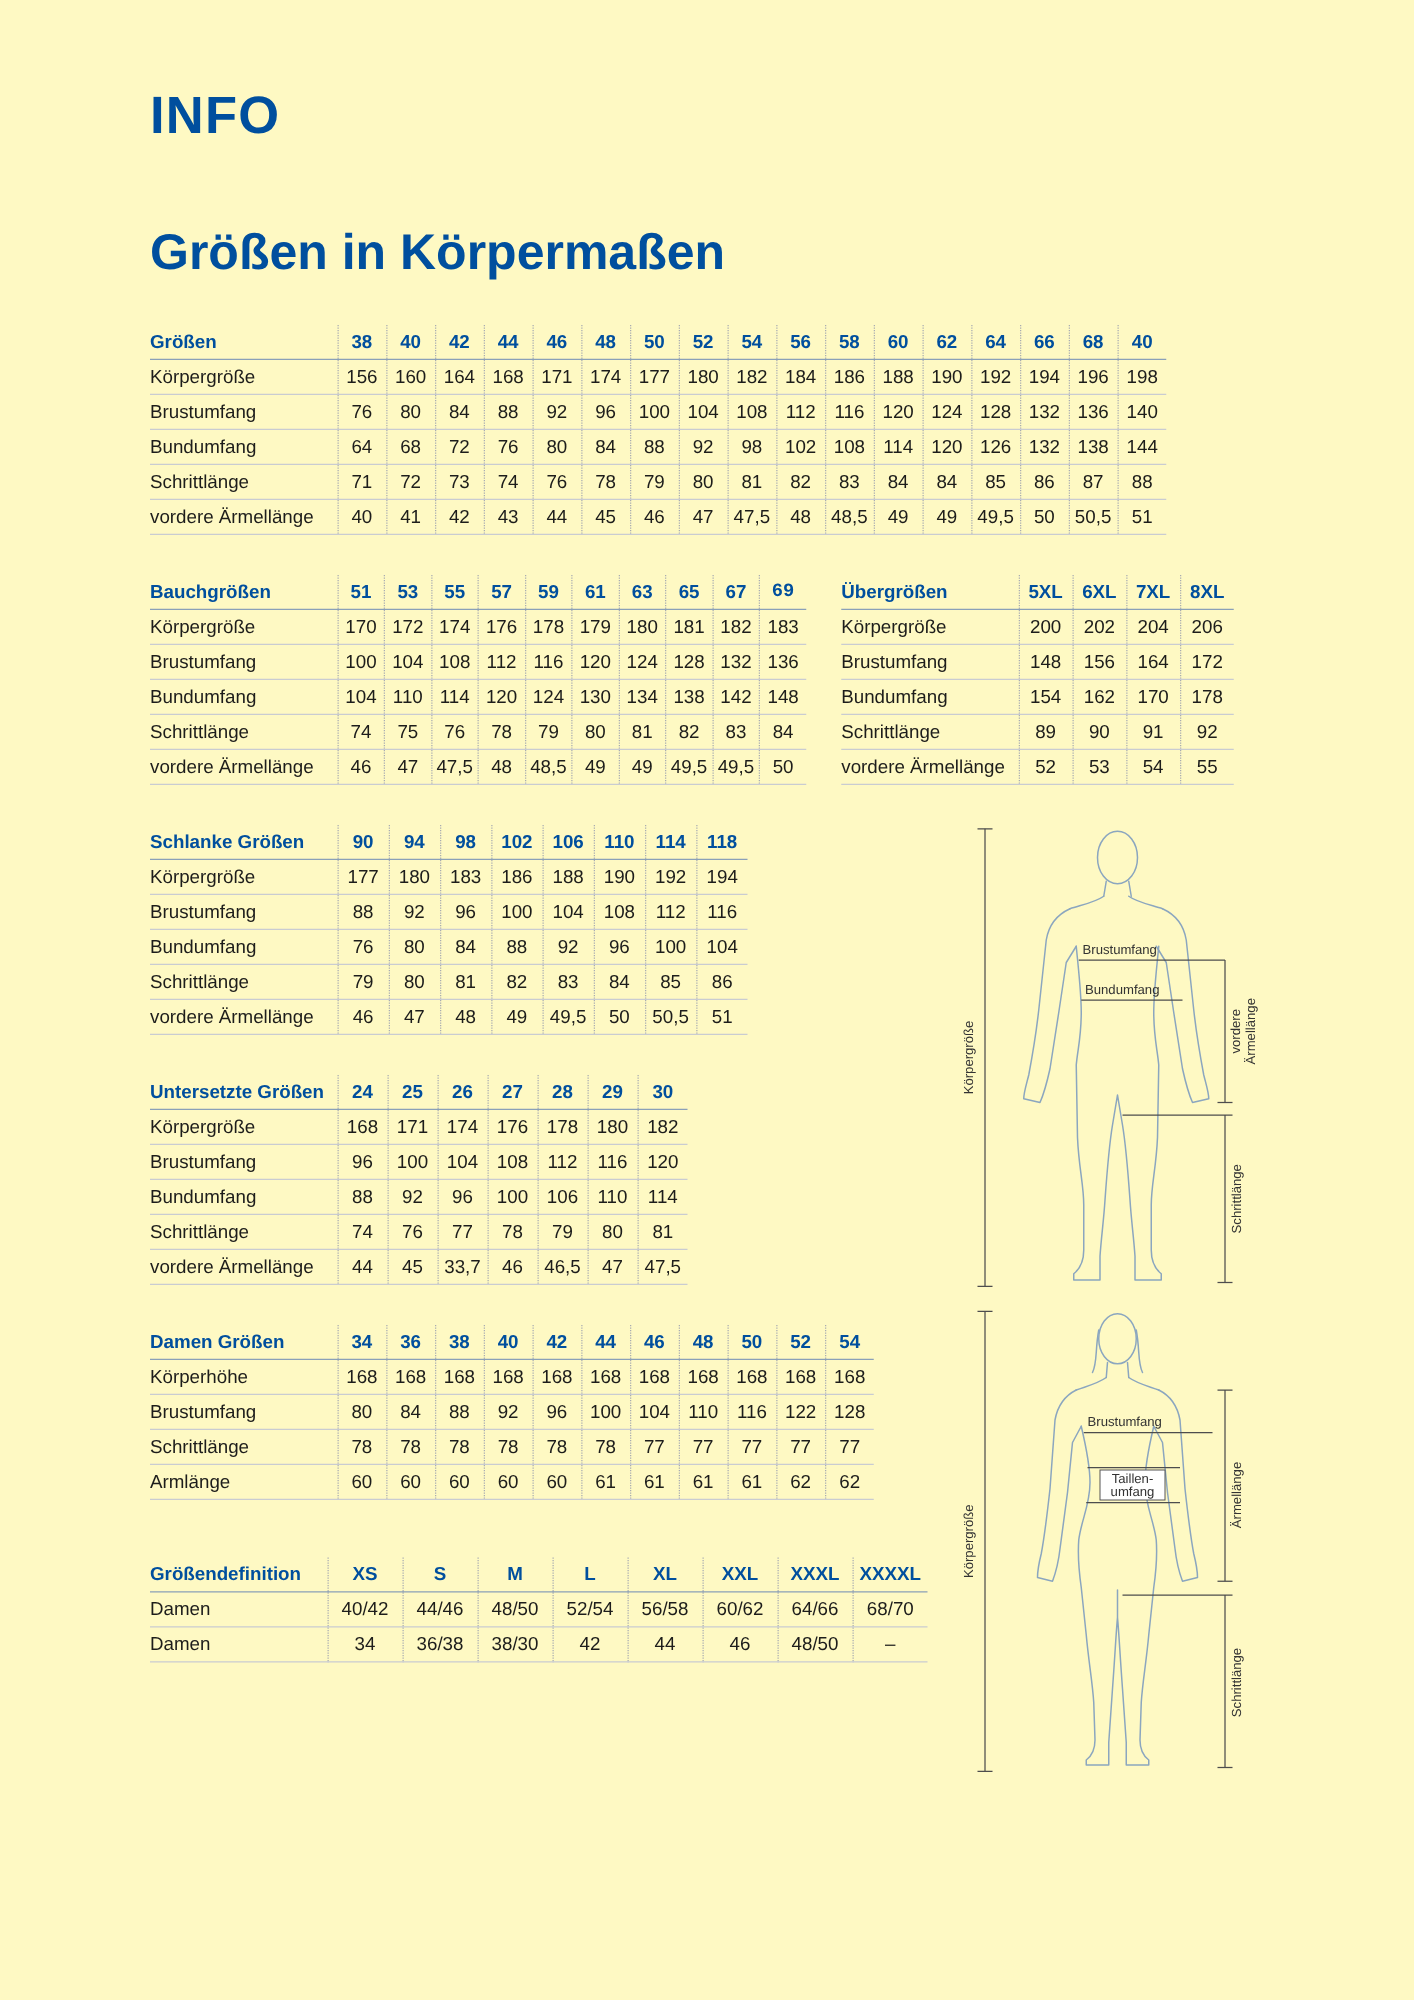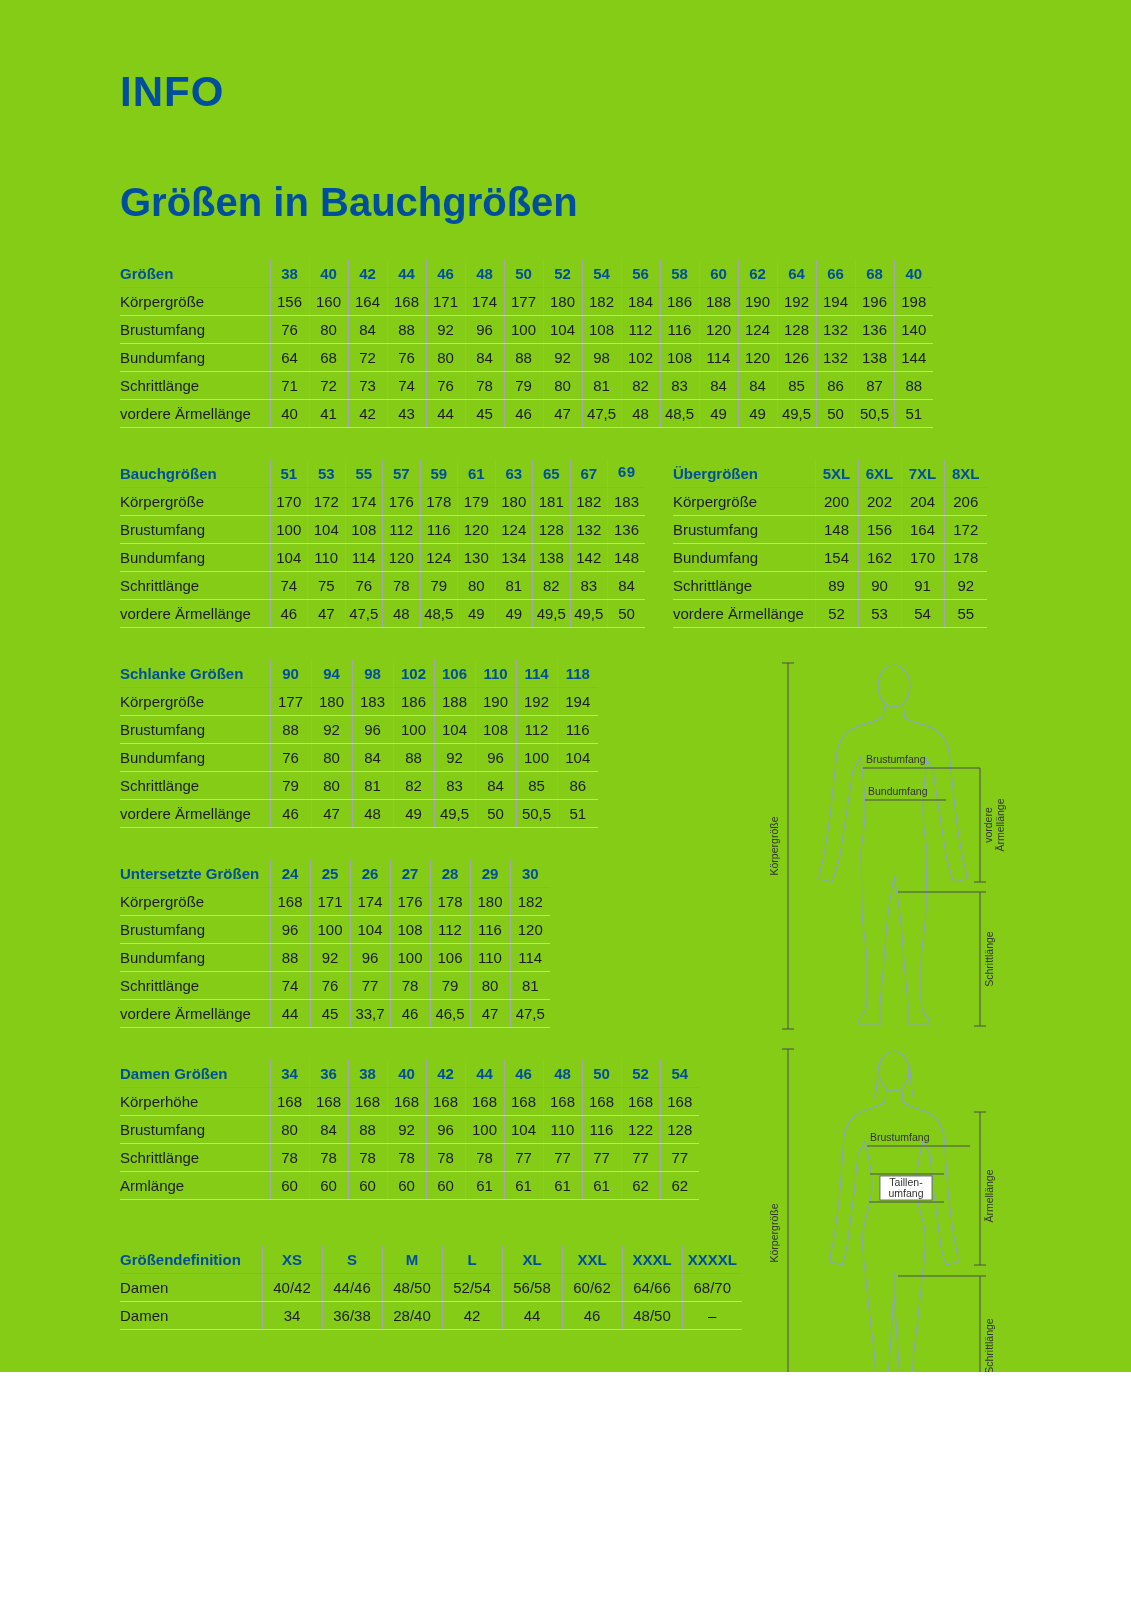--- a/index.html
+++ b/index.html
@@ -1,20 +1,20 @@
 <!DOCTYPE html>
 <html style="--accent: #004f9e;"><head>
 <meta charset="utf-8">
 <title>Größen in Körpermaßen</title>
 <style>
   * { margin:0; padding:0; box-sizing:border-box; }
   html,body { background:#ffffff; }
   body { font-family:"Liberation Sans", sans-serif; color:#1d1d1b; }
   .page {
-    width:1131px; height:1372px; background:#84cc16; overflow:hidden;
+    width:1131px; height:1600px; background:#fef9c3; overflow:hidden;
     padding:70px 40px 40px 120px; position:relative;
   }
   .info-heading {
     color:var(--accent,#004f9e); font-size:42px; font-weight:bold;
     letter-spacing:1px; line-height:1.05;
   }
   .page-title {
     color:var(--accent,#004f9e); font-size:40px; font-weight:bold;
     margin-top:66px; margin-bottom:36px; line-height:1.1;
   }
@@ -49,21 +49,21 @@
     font-family:"Liberation Sans", sans-serif; font-size:10.5px; fill:#333;
   }
 </style>
 </head>
 <body>
 
 <div class="page">
 
   <div class="info-heading">INFO</div>
 
-  <h1 class="page-title">Größen in Bauchgrößen</h1>
+  <h1 class="page-title">Größen in Körpermaßen</h1>
 
   <div class="table-host" data-table="groessen">
       <table class="data-table" style="width: 813px;">
         <thead>
           <tr>
             <th class="lbl head" style="width: 150px;">Größen</th>
             <th class="val head" style="width: 39px;">38</th>
             <th class="val head" style="width: 39px;">40</th>
             <th class="val head" style="width: 39px;">42</th>
             <th class="val head" style="width: 39px;">44</th>
@@ -572,21 +572,21 @@
                 <td class="val">52/54</td>
                 <td class="val">56/58</td>
                 <td class="val">60/62</td>
                 <td class="val">64/66</td>
                 <td class="val">68/70</td>
               </tr>
               <tr>
                 <td class="lbl">Damen</td>
                 <td class="val">34</td>
                 <td class="val">36/38</td>
-                <td class="val">28/40</td>
+                <td class="val">38/30</td>
                 <td class="val">42</td>
                 <td class="val">44</td>
                 <td class="val">46</td>
                 <td class="val">48/50</td>
                 <td class="val">–</td>
               </tr>
             </tbody>
           </table>
         </div>
     </div>

